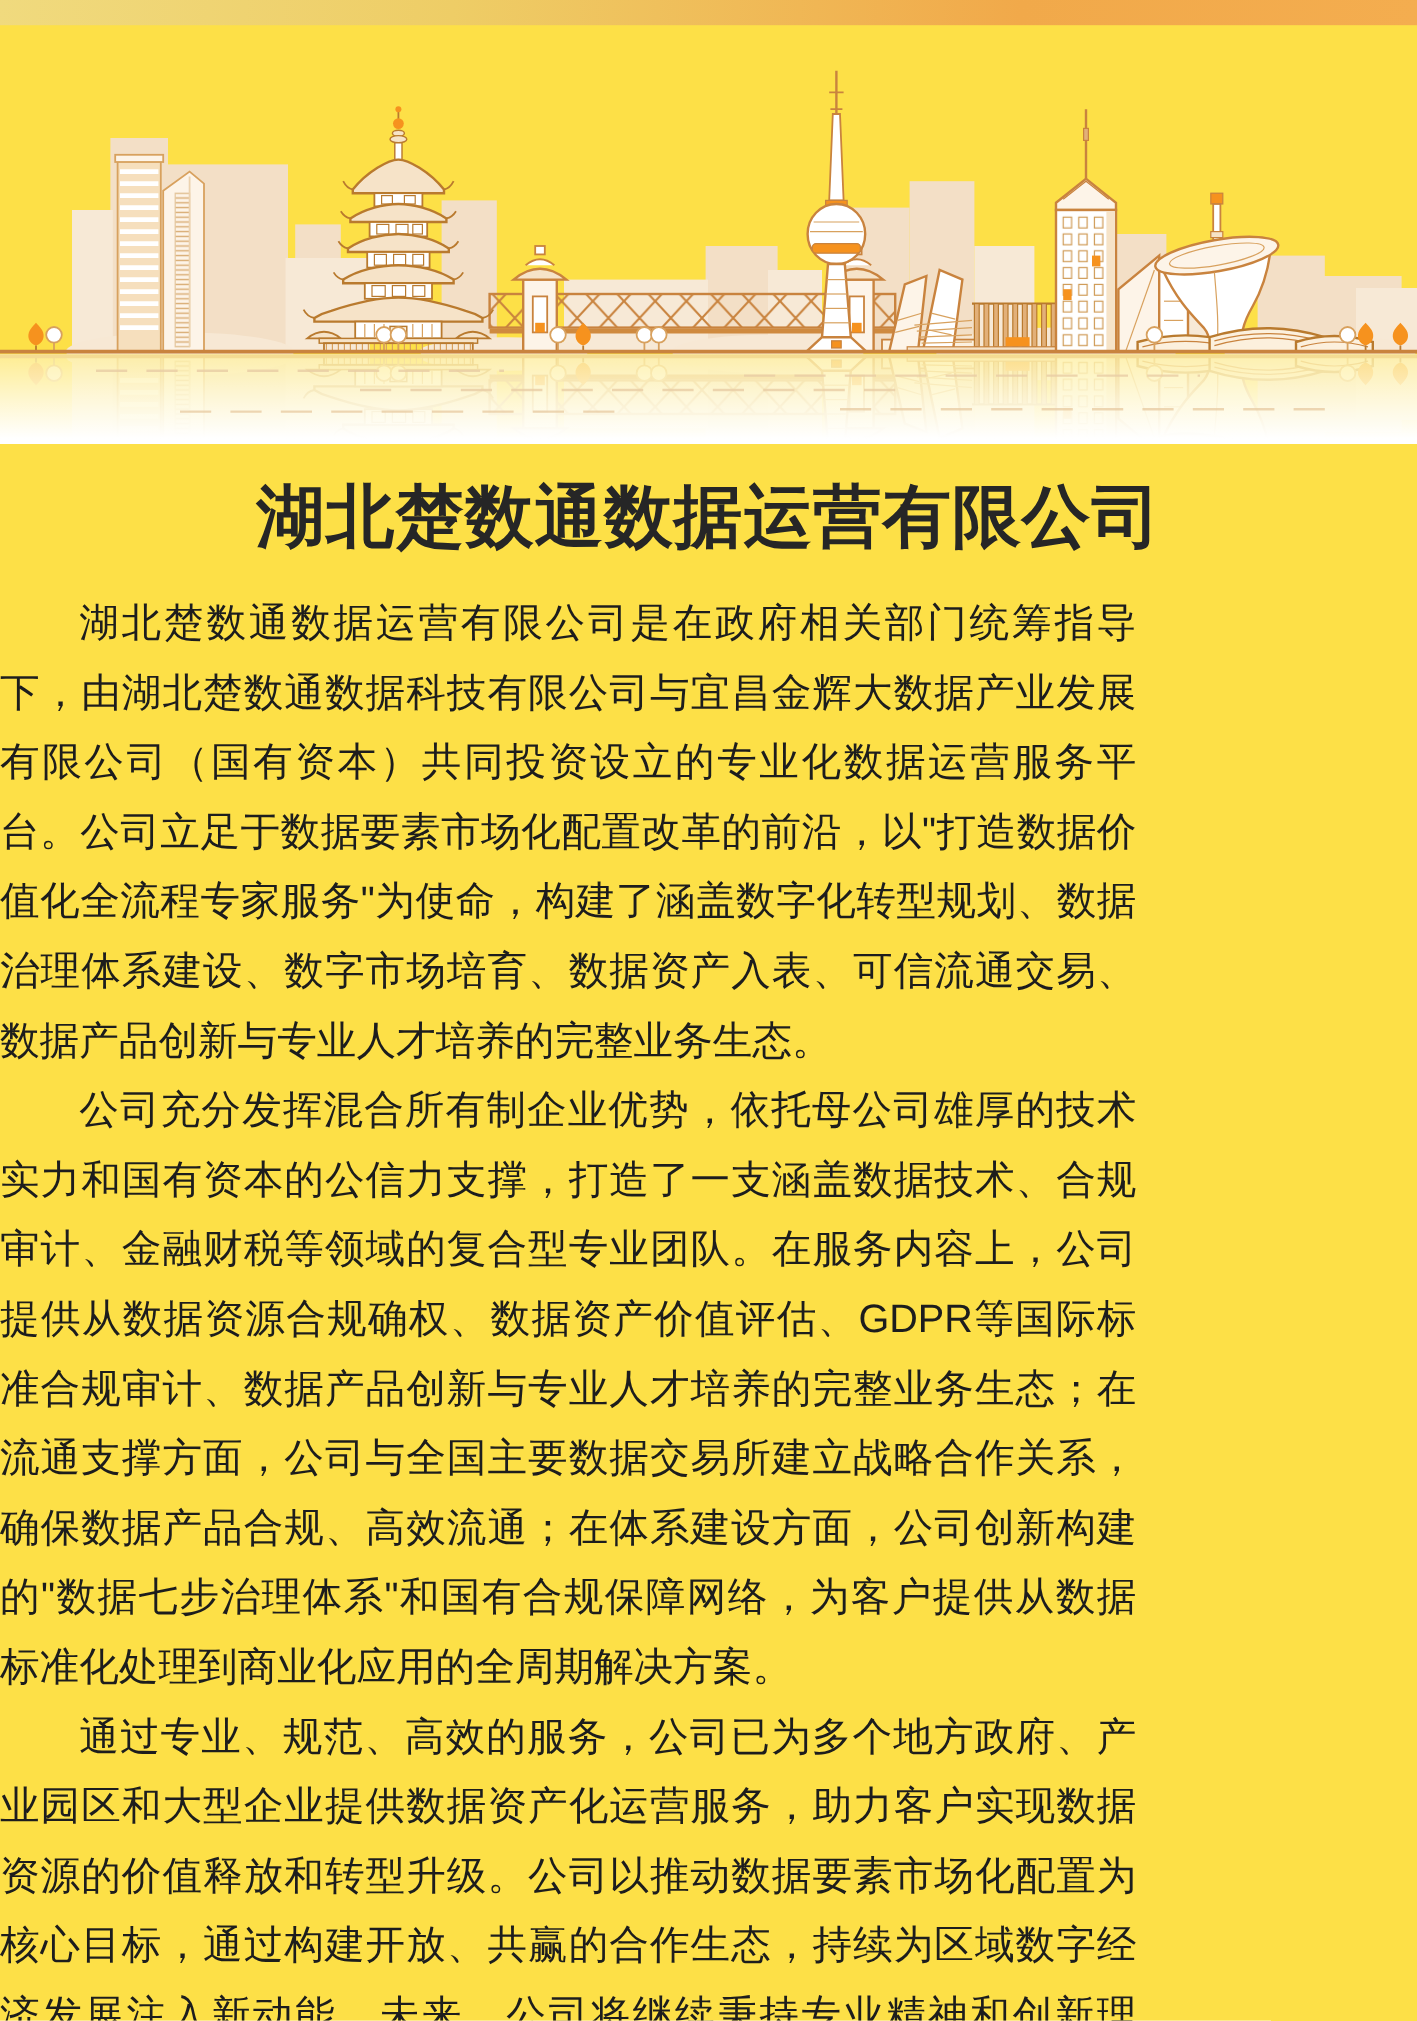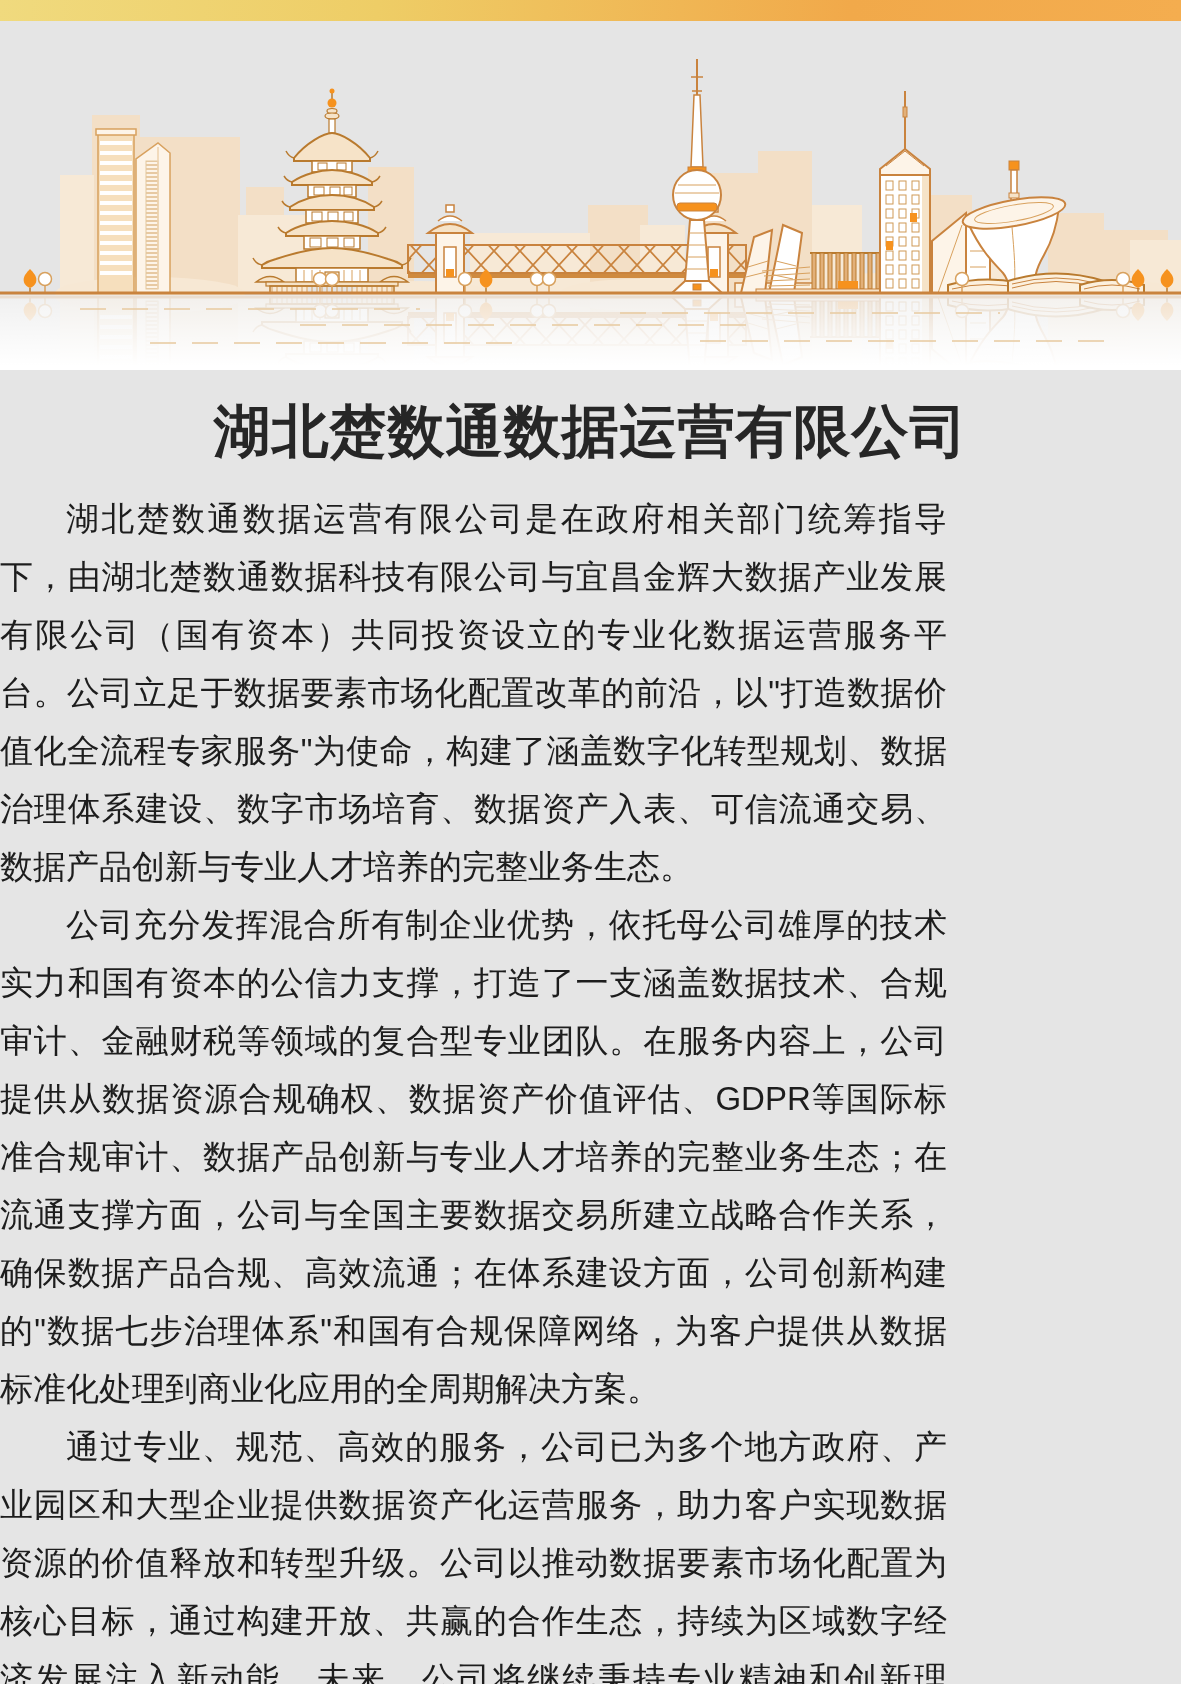--- a/index.html
+++ b/index.html
@@ -1,18 +1,18 @@
 <!DOCTYPE html>
 <html><head>
 <meta charset="utf-8">
 <style>
   html,body { margin:0; padding:0; background:#ffffff; }
   .page {
     position:relative; width:1181px; height:1684px; margin:0 auto;
-    background:#e5e5e5; overflow:hidden;
+    background:#fde047; overflow:hidden;
     font-family:"Liberation Sans","DejaVu Sans",sans-serif;
   }
   .top-bar {
     width:100%; height:21px;
     background:linear-gradient(94deg,#f0da7e 0%,#eecd66 32%,#f1a94a 72%,#f4ad4f 100%);
   }
   .hero { position:relative; width:1181px; height:349px; }
   .skyline { position:absolute; top:34px; left:0; }
   .reflection { position:absolute; top:274px; left:0; width:1181px; height:75px; overflow:hidden; }
   .reflection .mirror { position:absolute; top:0; left:0; transform:scaleY(-1); opacity:.32; }

